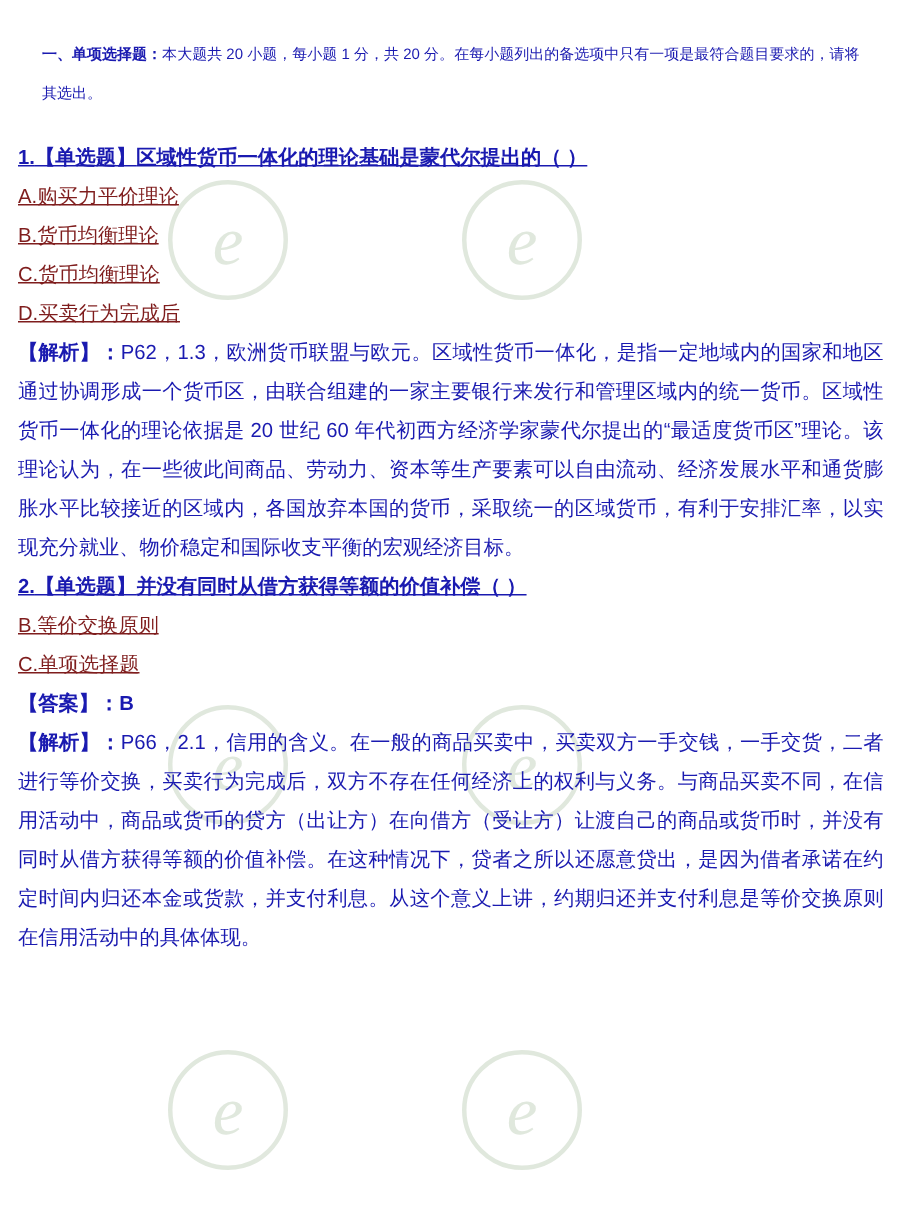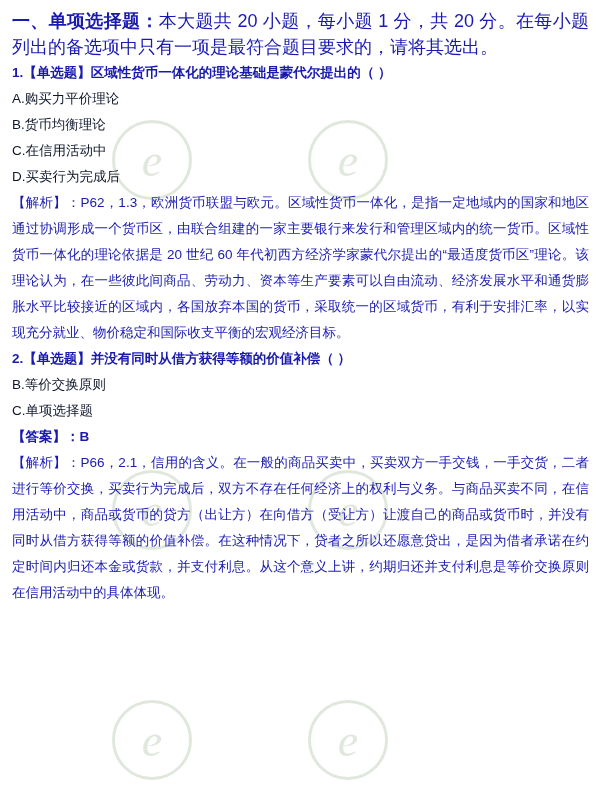--- a/index.html
+++ b/index.html
@@ -43,48 +43,50 @@
     font-style: italic;
     display: flex;
     align-items: center;
     justify-content: center;
     opacity: 0.95;
   }
   .opt {
     font-size: 13.5px;
     line-height: 26px;
     margin: 0;
-    color: #0f172a;
+    color: #7f1d1d;
+    text-decoration: underline;
   }
   .qhead {
     font-size: 13.5px;
     line-height: 26px;
     margin: 0;
     font-weight: bold;
     color: #1a1ab0;
+    text-decoration: underline;
   }
   .ans {
     font-size: 13.5px;
     line-height: 26px;
     margin: 0;
     font-weight: bold;
     color: #1a1ab0;
   }
   .explain {
     font-size: 13.5px;
     line-height: 26px;
     margin: 0;
     text-align: justify;
     color: #1a1ab0;
   }
-  .explain .lead { font-weight: normal; }
+  .explain .lead { font-weight: bold; }
   .section-title {
-    font-size: 18px;
+    font-size: 10px;
     line-height: 26px;
-    margin: 0;
+    margin: 16px;
     color: #1a1ab0;
     text-align: justify;
   }
   .section-title .hd { font-weight: bold; }
   .block { margin-bottom: 0px; }
 </style>
 </head>
 <body>
 
 <div class="watermarks">
@@ -101,21 +103,21 @@
   <p class="section-title">
     <span class="hd">一、单项选择题：</span><span>本大题共 20 小题，每小题 1 分，共 20 分。在每小题列出的备选项中只有一项是最符合题目要求的，请将其选出。</span>
   </p>
 
   <div class="block">
     <p class="qhead">
       <span>1.</span><span>【单选题】</span><span>区域性货币一体化的理论基础是蒙代尔提出的（    ）</span>
     </p>
     <p class="opt">A.购买力平价理论</p>
     <p class="opt">B.货币均衡理论</p>
-    <p class="opt">C.在信用活动中</p>
+    <p class="opt">C.货币均衡理论</p>
     <p class="opt">D.买卖行为完成后</p>
     <p class="explain">
       <span class="lead">【解析】：</span><span>P62，1.3，欧洲货币联盟与欧元。区域性货币一体化，是指一定地域内的国家和地区通过协调形成一个货币区，由联合组建的一家主要银行来发行和管理区域内的统一货币。区域性货币一体化的理论依据是 20 世纪 60 年代初西方经济学家蒙代尔提出的“最适度货币区”理论。该理论认为，在一些彼此间商品、劳动力、资本等生产要素可以自由流动、经济发展水平和通货膨胀水平比较接近的区域内，各国放弃本国的货币，采取统一的区域货币，有利于安排汇率，以实现充分就业、物价稳定和国际收支平衡的宏观经济目标。</span>
     </p>
   </div>
 
   <div class="block">
     <p class="qhead">
       <span>2.</span><span>【单选题】</span><span>并没有同时从借方获得等额的价值补偿（    ）</span>
     </p>

